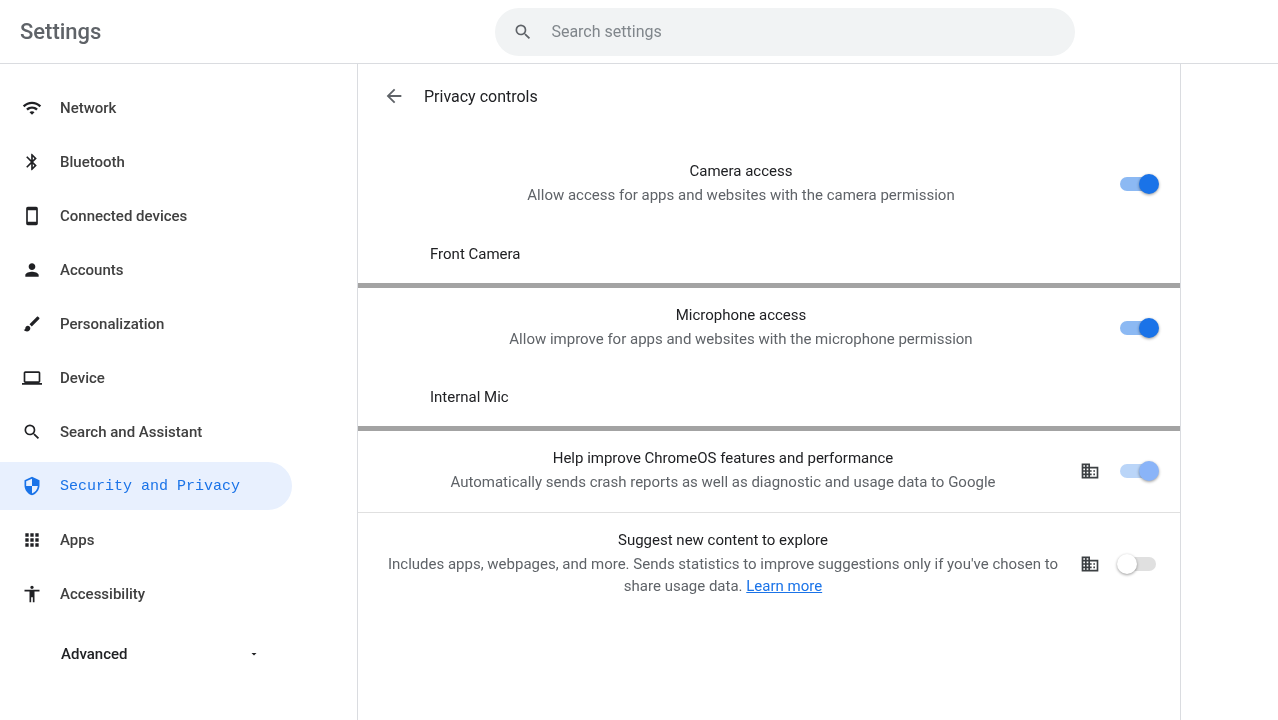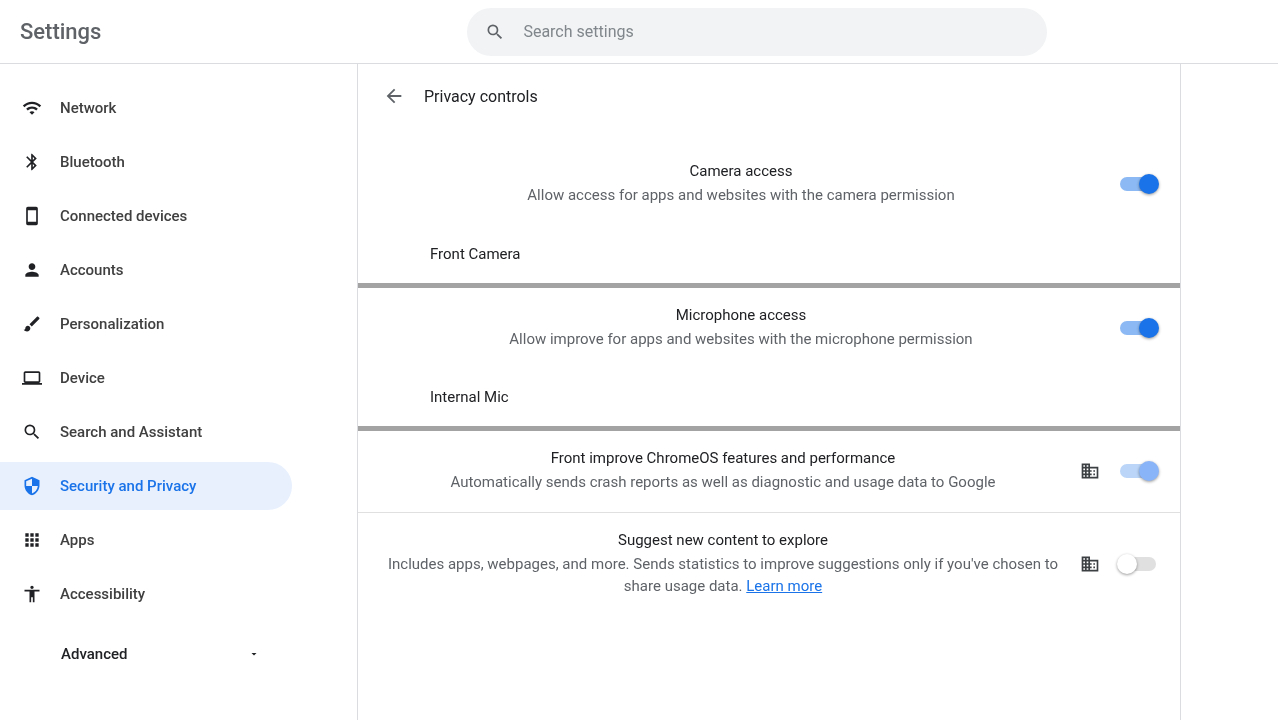--- a/index.html
+++ b/index.html
@@ -13,20 +13,21 @@
       height: 720px;
       background: #fff;
       overflow: hidden;
     }
     .header {
       height: 64px;
       display: flex;
       align-items: center;
       border-bottom: 1px solid #dadce0;
       padding: 0 20px;
+      gap: 28px;
     }
     .header-title {
       font-size: 22px;
       color: #5f6368;
       font-weight: 500;
     }
     .search-container {
       display: flex;
       align-items: center;
       background: #f1f3f4;
@@ -87,20 +88,21 @@
     .sidebar-item .label {
       margin-left: 16px;
       font-size: 15px;
       font-weight: 500;
     }
     .sidebar-item.active .icon svg {
       fill: #1a73e8;
     }
     .sidebar-item.active .label {
       color: #1a73e8;
+      font-family: Liberation Mono, monospace;
     }
     .advanced-row {
       display: flex;
       align-items: center;
       justify-content: space-between;
       height: 48px;
       padding: 0 20px;
       width: 280px;
       margin-top: 12px;
       cursor: pointer;
@@ -357,21 +359,21 @@
             <div class="setting-desc">Allow improve for apps and websites with the microphone permission</div>
           </div>
           <div class="toggle"></div>
         </div>
         <div class="setting-sub-row">
           <div class="setting-title">Internal Mic</div>
         </div>
 
         <div class="setting-row bordered">
           <div class="setting-label-group">
-            <div class="setting-title">Front improve ChromeOS features and performance</div>
+            <div class="setting-title">Help improve ChromeOS features and performance</div>
             <div class="setting-desc">Automatically sends crash reports as well as diagnostic and usage data to Google</div>
           </div>
           <span class="managed-icon">
               <svg width="20" height="20" viewBox="0 0 24 24" fill="#3c4043">
                 <path d="M12 7V3H2v18h20V7H12zM6 19H4v-2h2v2zm0-4H4v-2h2v2zm0-4H4V9h2v2zm0-4H4V5h2v2zm4 12H8v-2h2v2zm0-4H8v-2h2v2zm0-4H8V9h2v2zm0-4H8V5h2v2zm10 12h-8v-2h2v-2h-2v-2h2v-2h-2V9h8v10zm-2-8h-2v2h2v-2zm0 4h-2v2h2v-2z"></path>
               </svg>
             </span>
           <div class="toggle managed"></div>
         </div>
 

